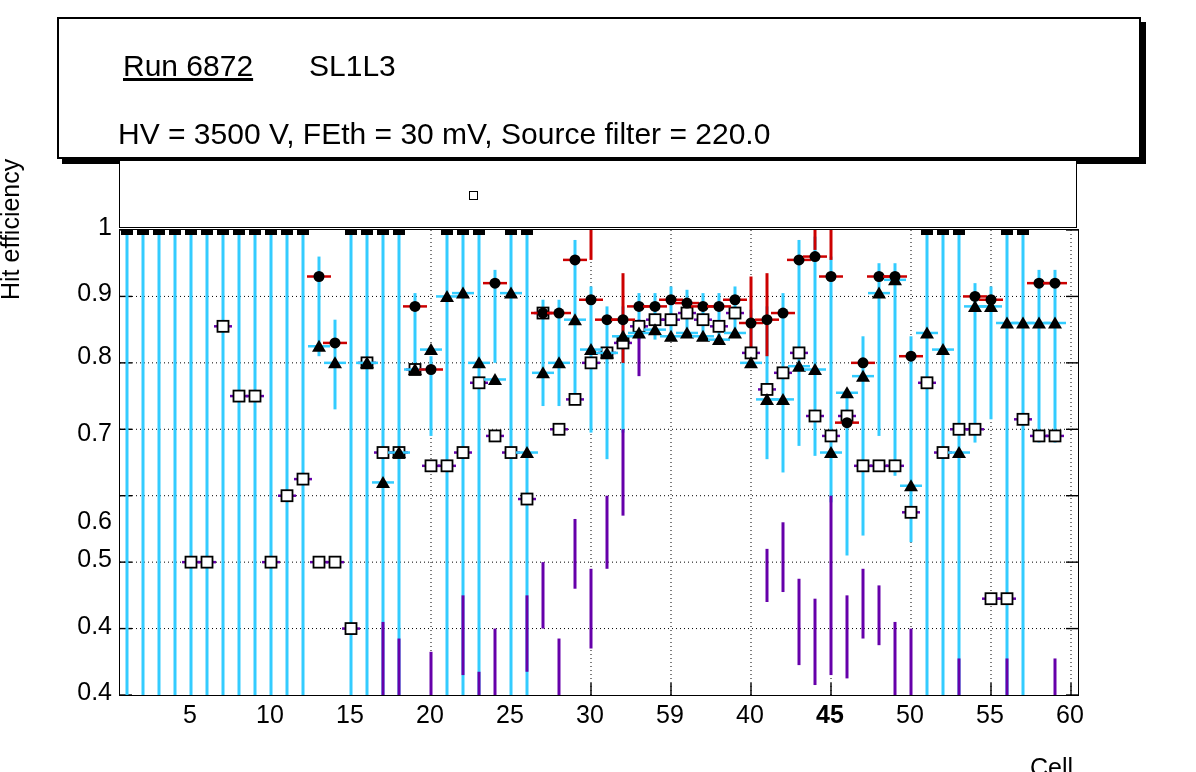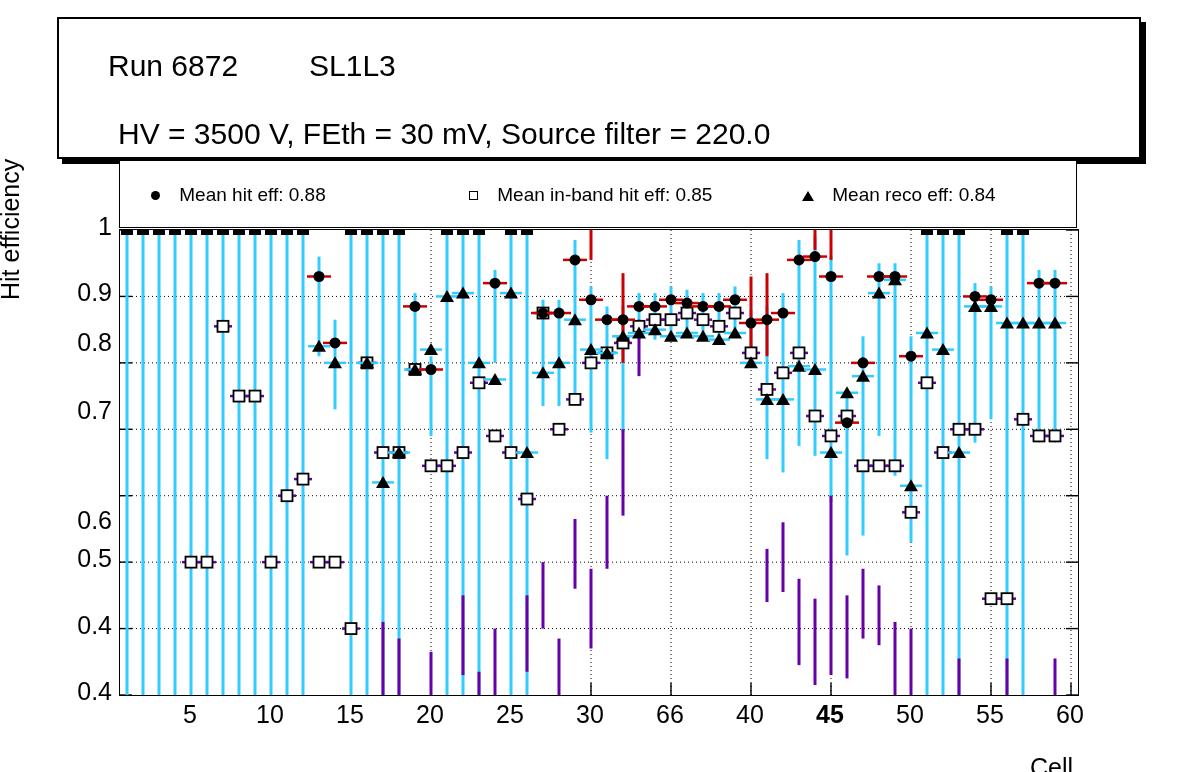--- a/index.html
+++ b/index.html
@@ -7,21 +7,21 @@
 
   
   #title-box{
     position:absolute;left:57px;top:17px;width:1084px;height:142px;
     background:#ffffff;border:2px solid #000;box-sizing:border-box;
     box-shadow:5px 5px 0 0 #000;
   }
   #title-box .tline{position:absolute;left:0;width:100%;color:#000;}
   #title-line-1{top:30px;font-size:30px;}
   #title-line-2{top:98px;font-size:30px;}
-  .t-run{position:absolute;left:49px;top:0;}
+  .t-run{position:absolute;left:64px;top:0;text-decoration:underline;}
   .t-sl{position:absolute;left:250px;top:0;text-align:right;}
   .t-hv{position:absolute;left:59px;top:0;}
 
   
   #legend-box{
     position:absolute;left:119px;top:160px;width:958px;height:68px;
     background:#ffffff;border:1px solid #000;box-sizing:border-box;
   }
   .leg-entry{position:absolute;top:20px;height:26px;line-height:26px;font-size:19px;color:#000;white-space:nowrap;}
   #leg-0{left:22px;}
@@ -60,54 +60,45 @@
   <div class="tline" id="title-line-1">
     <span class="t-run">Run 6872</span>
     <span class="t-sl">SL1L3</span>
   </div>
   <div class="tline" id="title-line-2">
     <span class="t-hv">HV = 3500 V, FEth = 30 mV, Source filter = 220.0</span>
   </div>
 </div>
 
 <div id="legend-box">
-  <div class="leg-entry" id="leg-0">
-    <span class="leg-mk"><span class="mk-circle"></span></span>
-    <span class="leg-txt">Mean hit  eff: 0.88</span>
-  </div>
   <div class="leg-entry" id="leg-1">
     <span class="leg-mk"><span class="mk-square"></span></span>
-    <span class="leg-txt">Mean in-band hit eff: 0.85</span>
-  </div>
-  <div class="leg-entry" id="leg-2">
-    <span class="leg-mk"><span class="mk-tri"></span></span>
-    <span class="leg-txt">Mean reco eff: 0.84</span>
   </div>
 </div>
 
 <div id="ylabel">Hit efficiency</div>
 <div id="xlabel">Cell</div>
 <div id="ytick-col">
     <div class="ytick-lbl" style="top: 212px;">1</div>
     <div class="ytick-lbl" style="top: 278.429px;">0.9</div>
-    <div class="ytick-lbl" style="top: 328px;">0.8</div>
-    <div class="ytick-lbl" style="top: 396px; margin-left: 45px;">0.7</div>
+    <div class="ytick-lbl" style="top: 341px;">0.8</div>
+    <div class="ytick-lbl" style="top: 418px; margin-left: 45px;">0.7</div>
     <div class="ytick-lbl" style="top: 506px;">0.6</div>
     <div class="ytick-lbl" style="top: 544.143px;">0.5</div>
     <div class="ytick-lbl" style="top: 610.571px;">0.4</div>
     <div class="ytick-lbl" style="top: 677px;">0.4</div>
   </div>
 <div id="xtick-row">
     <div class="xtick-lbl" style="left: 190px;">5</div>
     <div class="xtick-lbl" style="left: 270px;">10</div>
     <div class="xtick-lbl" style="left: 350px;">15</div>
     <div class="xtick-lbl" style="left: 430px;">20</div>
     <div class="xtick-lbl" style="left: 510px;">25</div>
     <div class="xtick-lbl" style="left: 590px;">30</div>
-    <div class="xtick-lbl" style="left: 670px;">66</div>
+    <div class="xtick-lbl" style="left: 670px;">59</div>
     <div class="xtick-lbl" style="left: 750px;">40</div>
     <div class="xtick-lbl" style="left: 830px; font-weight: bold;">45</div>
     <div class="xtick-lbl" style="left: 910px;">50</div>
     <div class="xtick-lbl" style="left: 990px;">55</div>
     <div class="xtick-lbl" style="left: 1070px;">60</div>
   </div>
 
 <div id="plot-frame">
   <div id="plot-area">
     <svg id="plot-svg" width="958" height="465">

